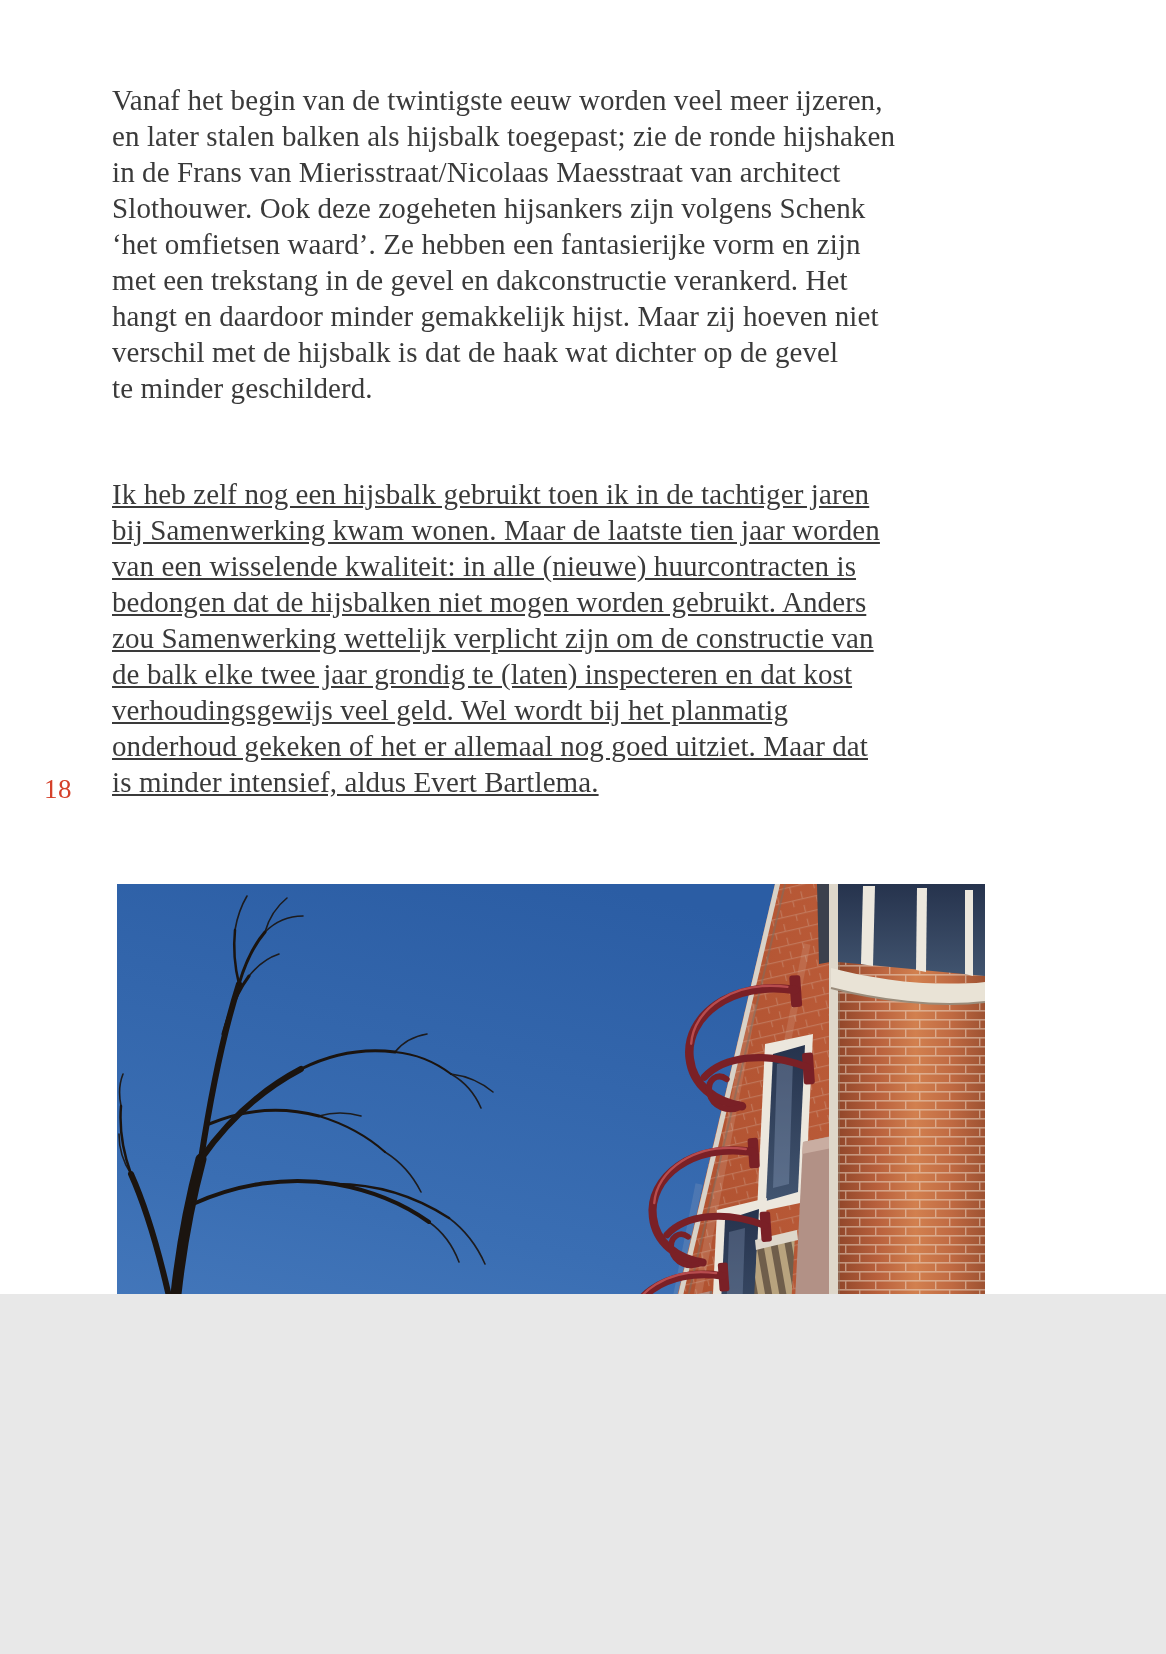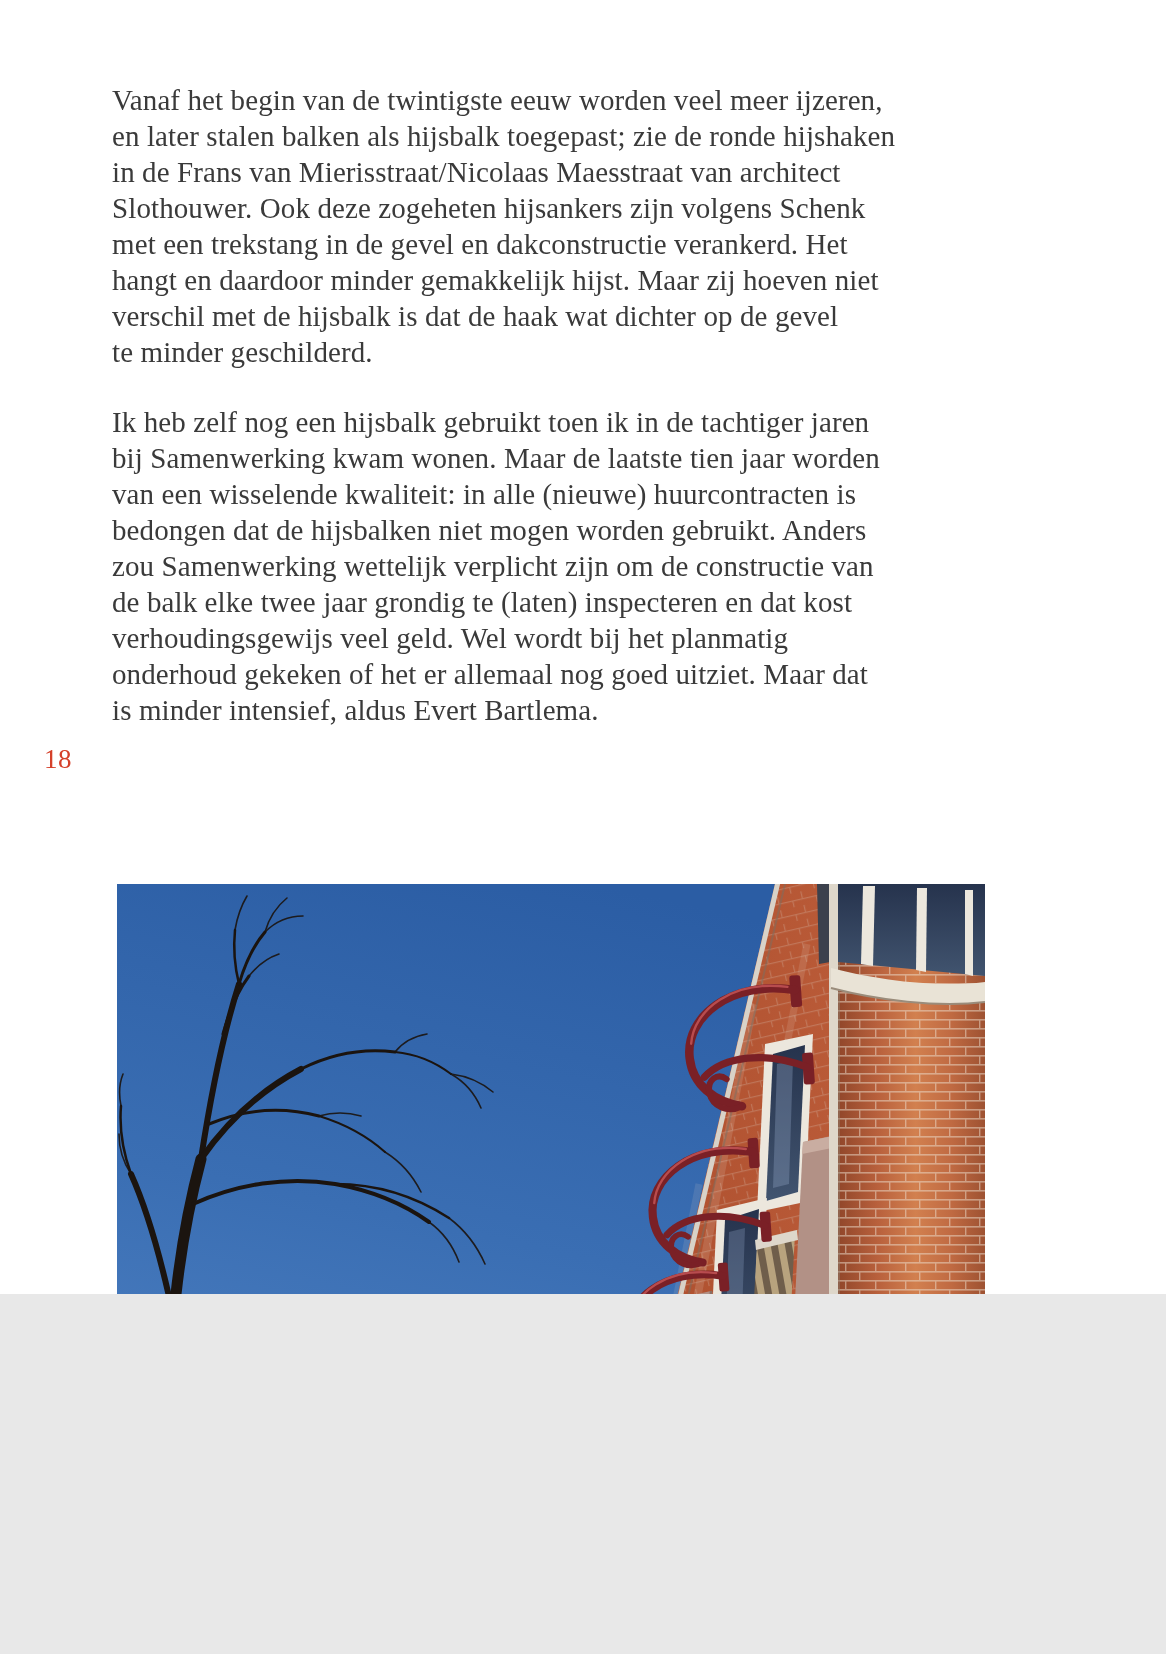--- a/index.html
+++ b/index.html
@@ -7,24 +7,24 @@
     position:relative; width:1166px; height:1294px;
     background:#ffffff; margin:0 auto; overflow:hidden;
     font-family:"Liberation Serif","DejaVu Serif",serif;
     padding-left:28px;
   }
   .bodytext {
     position:absolute; left:112px; top:82px;
     color:#3a3a3a; font-size:29px; line-height:36px;
   }
   .para { margin:0; }
-  .para + .para { margin-top:34px; }
+  .para + .para { margin-top:70px;text-decoration:underline; }
   .tline { display:block; white-space:nowrap; letter-spacing:0.1px; }
   .pagenum {
-    position:absolute; left:44px; top:744px;
+    position:absolute; left:44px; top:774px;
     color:#d5402a; font-size:27px; line-height:30px;
     letter-spacing:0.5px;
   }
   .figure {
     position:absolute; left:117px; top:884px;
     width:868px; height:628px;
   }
   .figure svg { display:block; width:868px; height:628px; }
   .caption-rule {
     position:absolute; left:114px; top:1521px;
@@ -40,20 +40,21 @@
 <body>
 
 <div class="page">
 
   <div class="bodytext">
     <p class="para">
       <span class="tline">Vanaf het begin van de twintigste eeuw worden veel meer ijzeren,</span>
       <span class="tline">en later stalen balken als hijsbalk toegepast; zie de ronde hijshaken</span>
       <span class="tline">in de Frans van Mierisstraat/Nicolaas Maesstraat van architect</span>
       <span class="tline">Slothouwer. Ook deze zogeheten hijsankers zijn volgens Schenk</span>
+      <span class="tline">‘het omfietsen waard’. Ze hebben een fantasierijke vorm en zijn</span>
       <span class="tline">met een trekstang in de gevel en dakconstructie verankerd. Het</span>
       <span class="tline">hangt en daardoor minder gemakkelijk hijst. Maar zij hoeven niet</span>
       <span class="tline">verschil met de hijsbalk is dat de haak wat dichter op de gevel</span>
       <span class="tline">te minder geschilderd.</span>
     </p>
     <p class="para">
       <span class="tline">Ik heb zelf nog een hijsbalk gebruikt toen ik in de tachtiger jaren</span>
       <span class="tline">bij Samenwerking kwam wonen. Maar de laatste tien jaar worden</span>
       <span class="tline">van een wisselende kwaliteit: in alle (nieuwe) huurcontracten is</span>
       <span class="tline">bedongen dat de hijsbalken niet mogen worden gebruikt. Anders</span>

